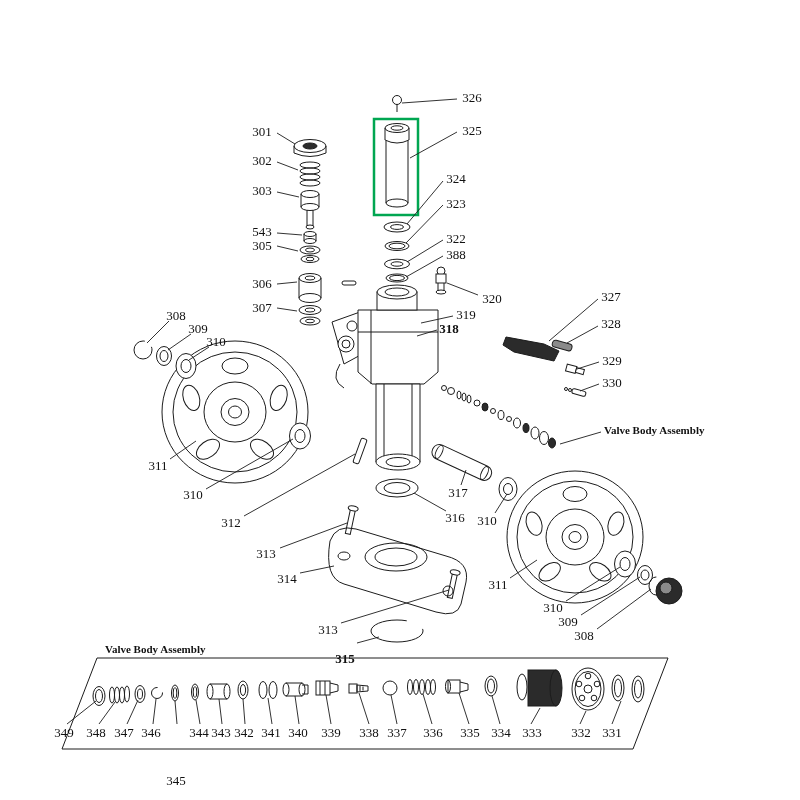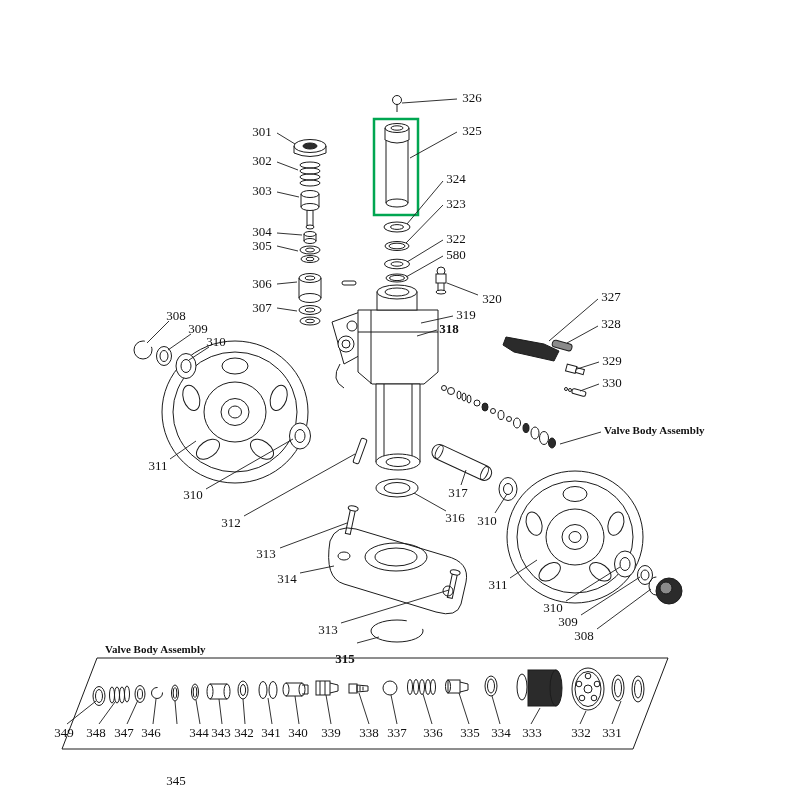--- a/index.html
+++ b/index.html
@@ -330,24 +330,24 @@
     </svg>
 
   <div id="label-layer">
       <span class="lbl" style="left: 472px; top: 97px;">326</span>
       <span class="lbl" style="left: 472px; top: 130px;">325</span>
       <span class="lbl" style="left: 262px; top: 131px;">301</span>
       <span class="lbl" style="left: 262px; top: 160px;">302</span>
       <span class="lbl" style="left: 262px; top: 190px;">303</span>
       <span class="lbl" style="left: 456px; top: 178px;">324</span>
       <span class="lbl" style="left: 456px; top: 203px;">323</span>
-      <span class="lbl" style="left: 262px; top: 231px;">304</span>
+      <span class="lbl" style="left: 262px; top: 231px;">543</span>
       <span class="lbl" style="left: 262px; top: 245px;">305</span>
       <span class="lbl" style="left: 456px; top: 238px;">322</span>
-      <span class="lbl" style="left: 456px; top: 254px;">580</span>
+      <span class="lbl" style="left: 456px; top: 254px;">388</span>
       <span class="lbl" style="left: 262px; top: 283px;">306</span>
       <span class="lbl" style="left: 492px; top: 298px;">320</span>
       <span class="lbl" style="left: 262px; top: 307px;">307</span>
       <span class="lbl" style="left: 611px; top: 296px;">327</span>
       <span class="lbl" style="left: 176px; top: 315px;">308</span>
       <span class="lbl" style="left: 198px; top: 328px;">309</span>
       <span class="lbl" style="left: 611px; top: 323px;">328</span>
       <span class="lbl" style="left: 216px; top: 341px;">310</span>
       <span class="lbl" style="left: 466px; top: 314px;">319</span>
       <span class="lbl" style="left: 449px; top: 328px; font-weight: bold;">318</span>

